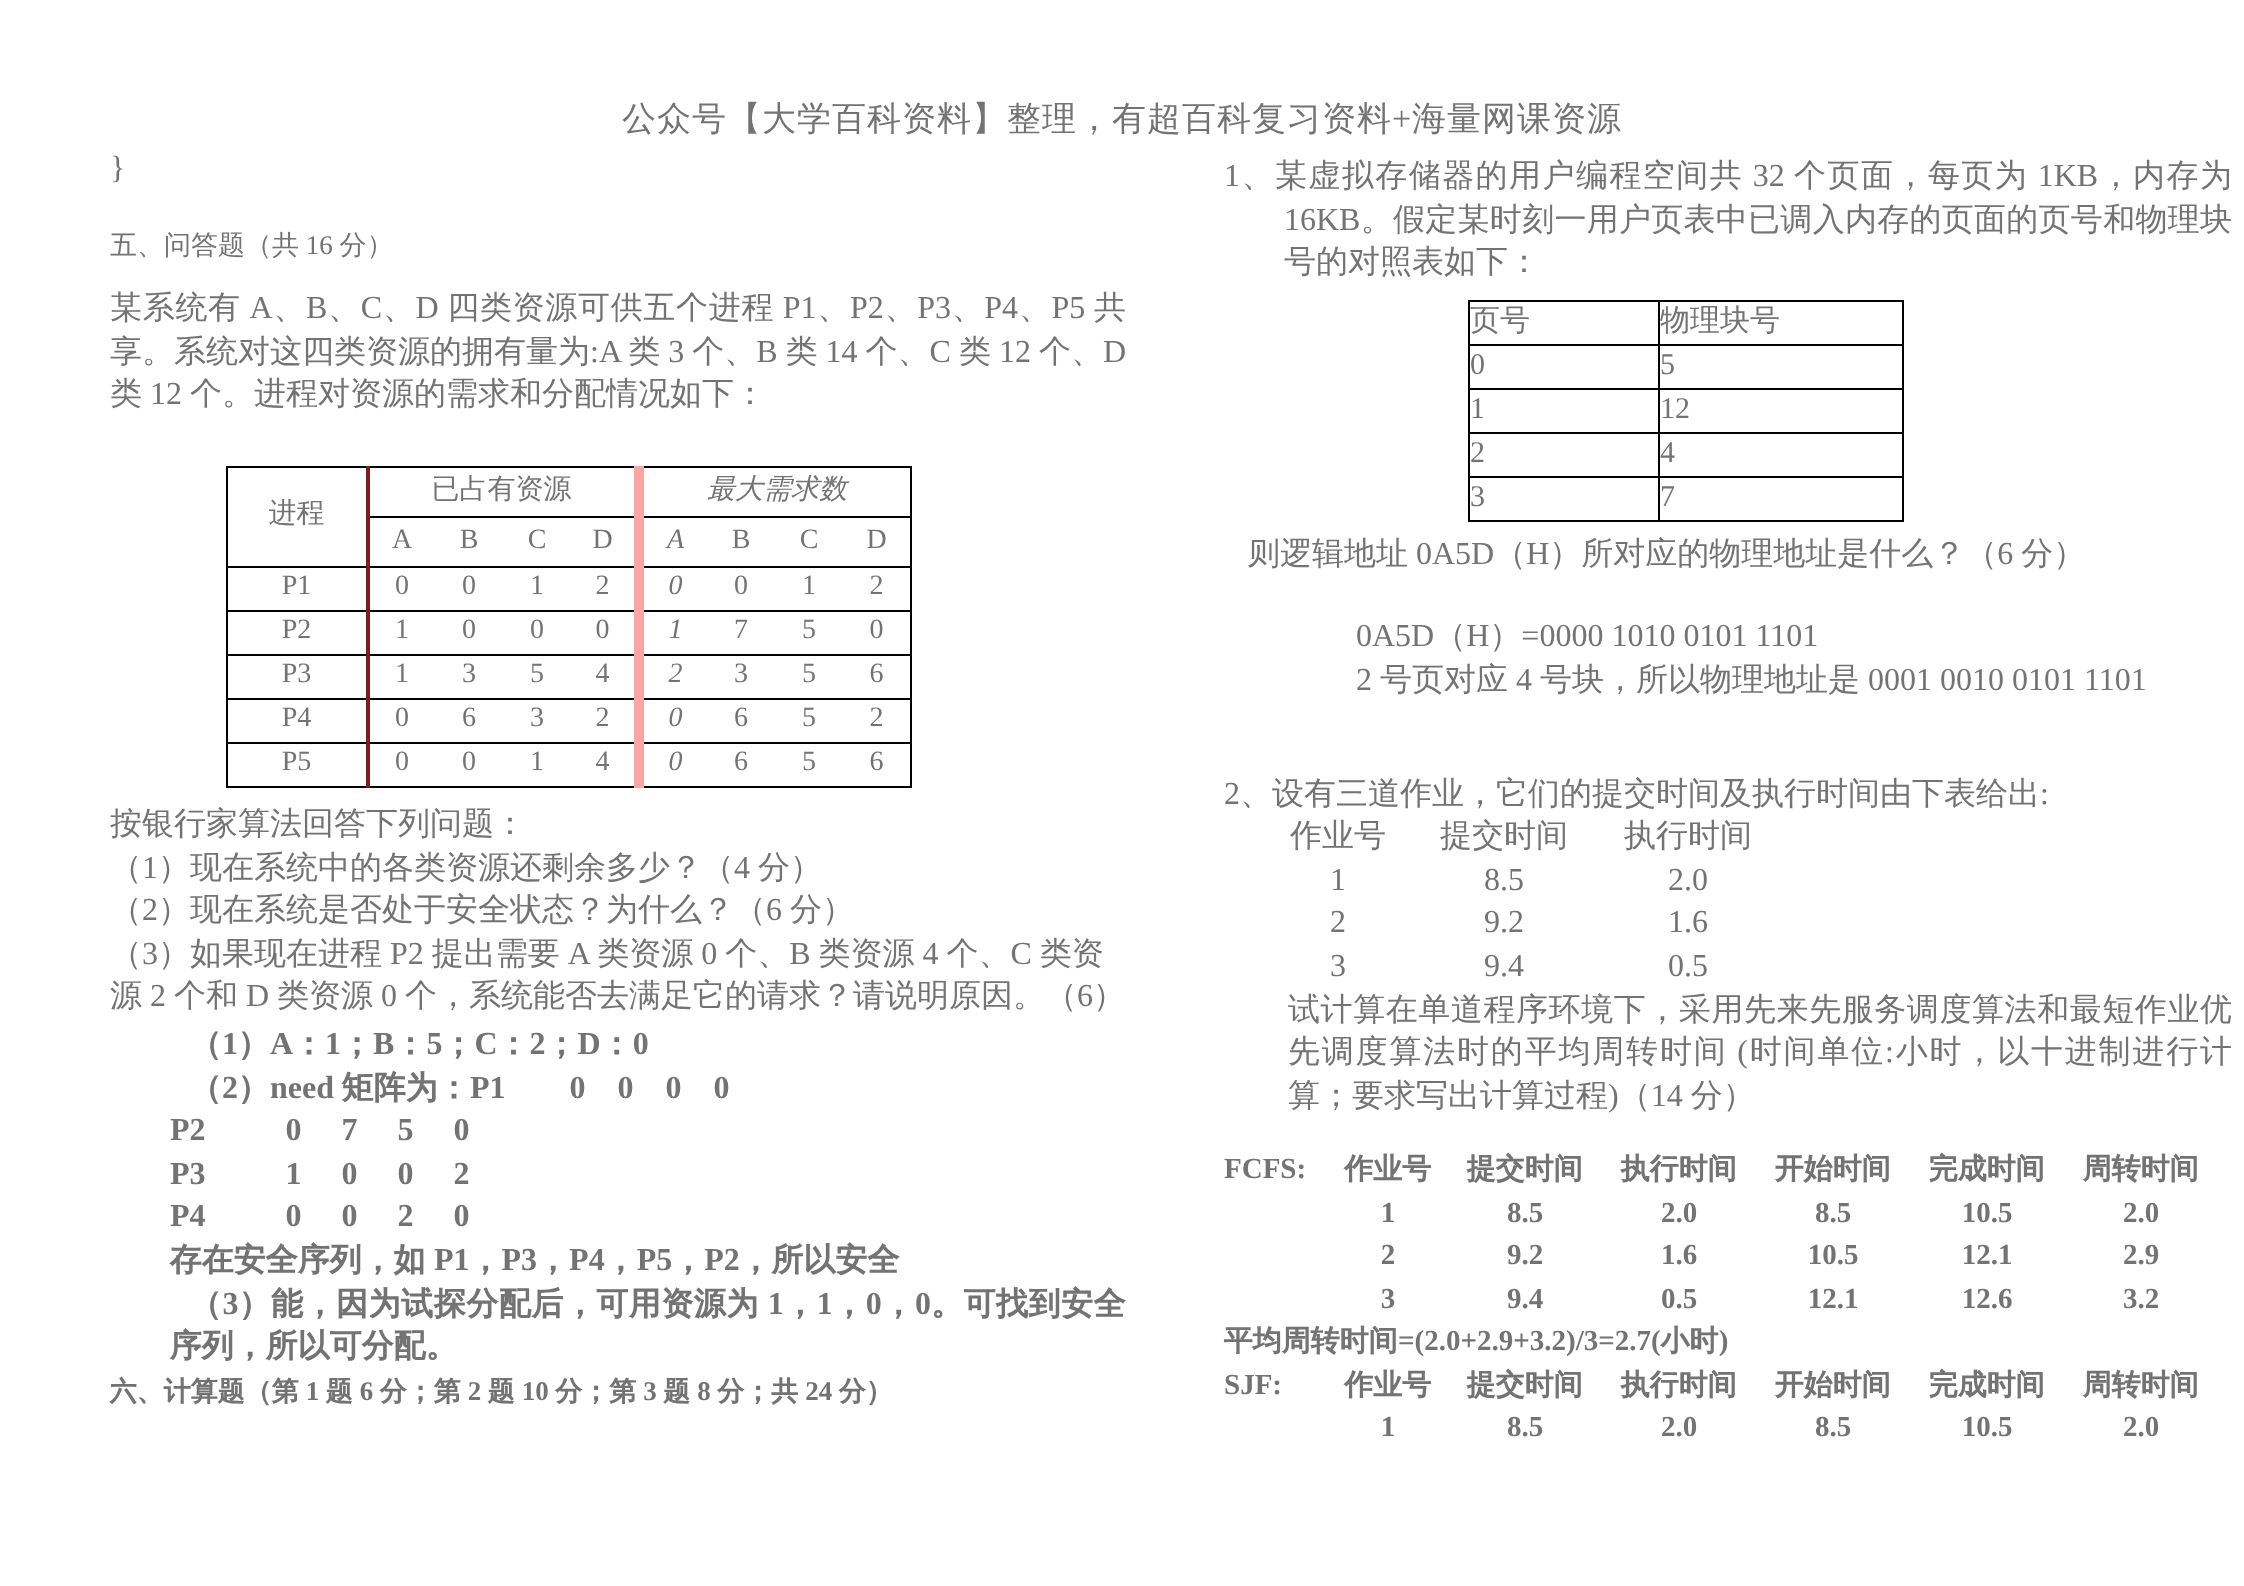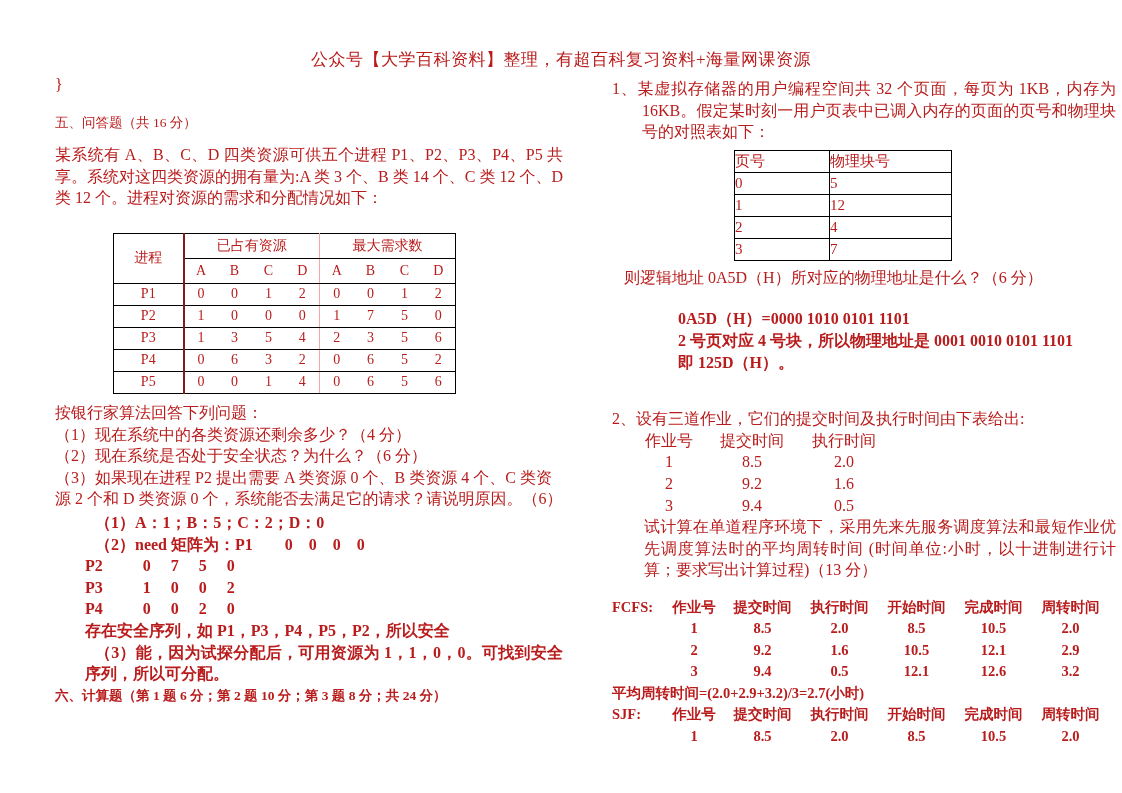--- a/index.html
+++ b/index.html
@@ -1,44 +1,44 @@
 <!DOCTYPE html>
 <html><head>
 <meta charset="utf-8">
 <style>
   html,body{margin:0;padding:0;background:#888;}
   .page{position:relative;width:1122px;height:793px;background:#ffffff;overflow:hidden;
-        font-family:"Liberation Serif","DejaVu Serif",serif;color:#b91c1c;}
+        font-family:"Liberation Serif","DejaVu Serif",serif;color:#737373;}
   .hdr{position:absolute;top:48px;left:0;width:100%;text-align:center;font-size:17px;letter-spacing:.5px;}
   .col{position:absolute;font-size:16px;line-height:1.35;}
   .col-left{left:55px;top:74px;width:508px;}
   .col-right{left:612px;top:78px;width:504px;}
   .brace{height:26px;}
   .sec5{font-size:13.5px;margin-top:14px;}
   .intro{margin-top:12px;text-align:justify;}
   .res-table{border-collapse:collapse;margin:24px 0 0 58px;table-layout:fixed;width:342px;
              font-size:14px;text-align:center;border:1.5px solid #000;}
   .res-table td{border-bottom:1px solid #000;padding:0;}
   .res-table tr.hrow td{height:24px;}
   .res-table tr.drow td{height:21px;}
   .proc{border-right:2px solid #7f1d1d;}
-  .sep{border-left:1px solid #fca5a5;}
+  .sep{border-left:5px solid #fca5a5;font-style:italic;}
   .banker{margin-top:8px;}
   .ansblock{font-weight:bold;margin-top:2px;}
   .ind40{padding-left:40px;}
   .ind30{padding-left:30px;}
   .pre{white-space:pre;}
   .a3{padding-left:30px;text-indent:10px;text-align:justify;}
   .sec6{font-size:13.5px;font-weight:bold;margin-top:2px;}
   .hang{padding-left:30px;text-indent:-30px;text-align:justify;}
   .ptable{border-collapse:collapse;margin:7px 0 0 122px;table-layout:fixed;width:217px;
           font-size:15px;border:1.5px solid #000;}
   .ptable td{border:1px solid #000;height:21px;padding:0;}
   .q1q{padding-left:12px;margin-top:6px;}
-  .ansblock1{font-weight:bold;margin-top:20px;padding-left:66px;}
+  .ansblock1{font-weight:normal;margin-top:20px;padding-left:66px;}
   .q2{margin-top:35px;}
   .jrow{display:flex;padding-left:20px;}
   .jc1{width:74px;text-align:center;}
   .jc2,.jc3{width:92px;text-align:center;}
   .q2b{padding-left:32px;text-align:justify;}
   .sched{margin-top:16px;font-weight:bold;font-size:14.5px;}
   .srow{display:flex;line-height:21.5px;}
   .slabel{width:52px;}
   .sc1{width:60px;text-align:center;}
   .sc{width:77px;text-align:center;}
@@ -190,21 +190,20 @@
           <td>7</td>
         </tr>
       </tbody>
     </table>
 
     <div class="q1q">则逻辑地址 0A5D（H）所对应的物理地址是什么？（6 分）</div>
 
     <div class="ansblock1">
       <div>0A5D（H）=0000 1010 0101 1101</div>
       <div>2 号页对应 4 号块，所以物理地址是 0001 0010 0101 1101</div>
-      <div>即 125D（H）。</div>
     </div>
 
     <div class="q2 hang">2、设有三道作业，它们的提交时间及执行时间由下表给出:</div>
 
     <div>
       <div class="jrow">
         <span class="jc1">作业号</span>
         <span class="jc2">提交时间</span>
         <span class="jc3">执行时间</span>
       </div>
@@ -218,21 +217,21 @@
         <span class="jc2">9.2</span>
         <span class="jc3">1.6</span>
       </div>
       <div class="jrow">
         <span class="jc1">3</span>
         <span class="jc2">9.4</span>
         <span class="jc3">0.5</span>
       </div>
     </div>
 
-    <div class="q2b">试计算在单道程序环境下，采用先来先服务调度算法和最短作业优先调度算法时的平均周转时间 (时间单位:小时，以十进制进行计算；要求写出计算过程)（13 分）</div>
+    <div class="q2b">试计算在单道程序环境下，采用先来先服务调度算法和最短作业优先调度算法时的平均周转时间 (时间单位:小时，以十进制进行计算；要求写出计算过程)（14 分）</div>
 
     <div class="sched">
       <div class="srow">
         <span class="slabel">FCFS:</span>
         <span class="sc1">作业号</span>
         <span class="sc">提交时间</span>
         <span class="sc">执行时间</span>
         <span class="sc">开始时间</span>
         <span class="sc">完成时间</span>
         <span class="sc">周转时间</span>

